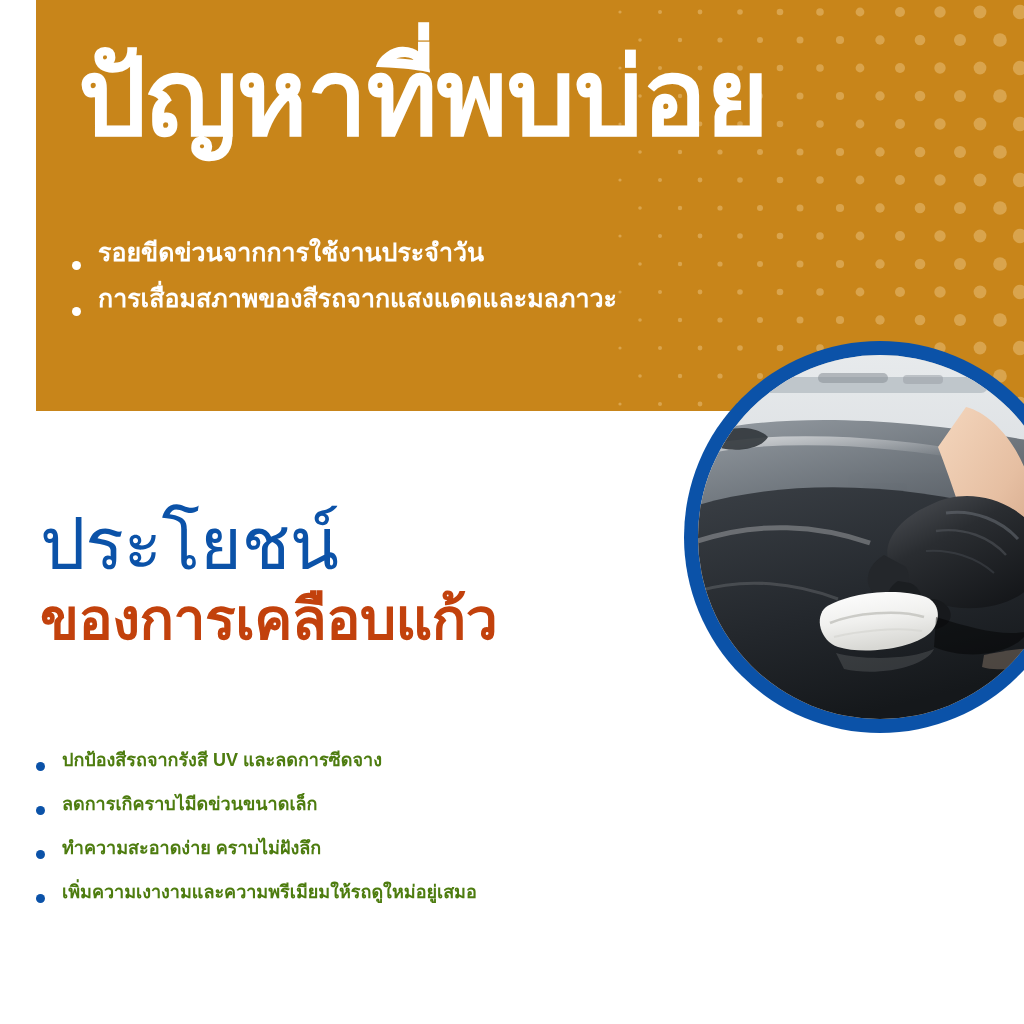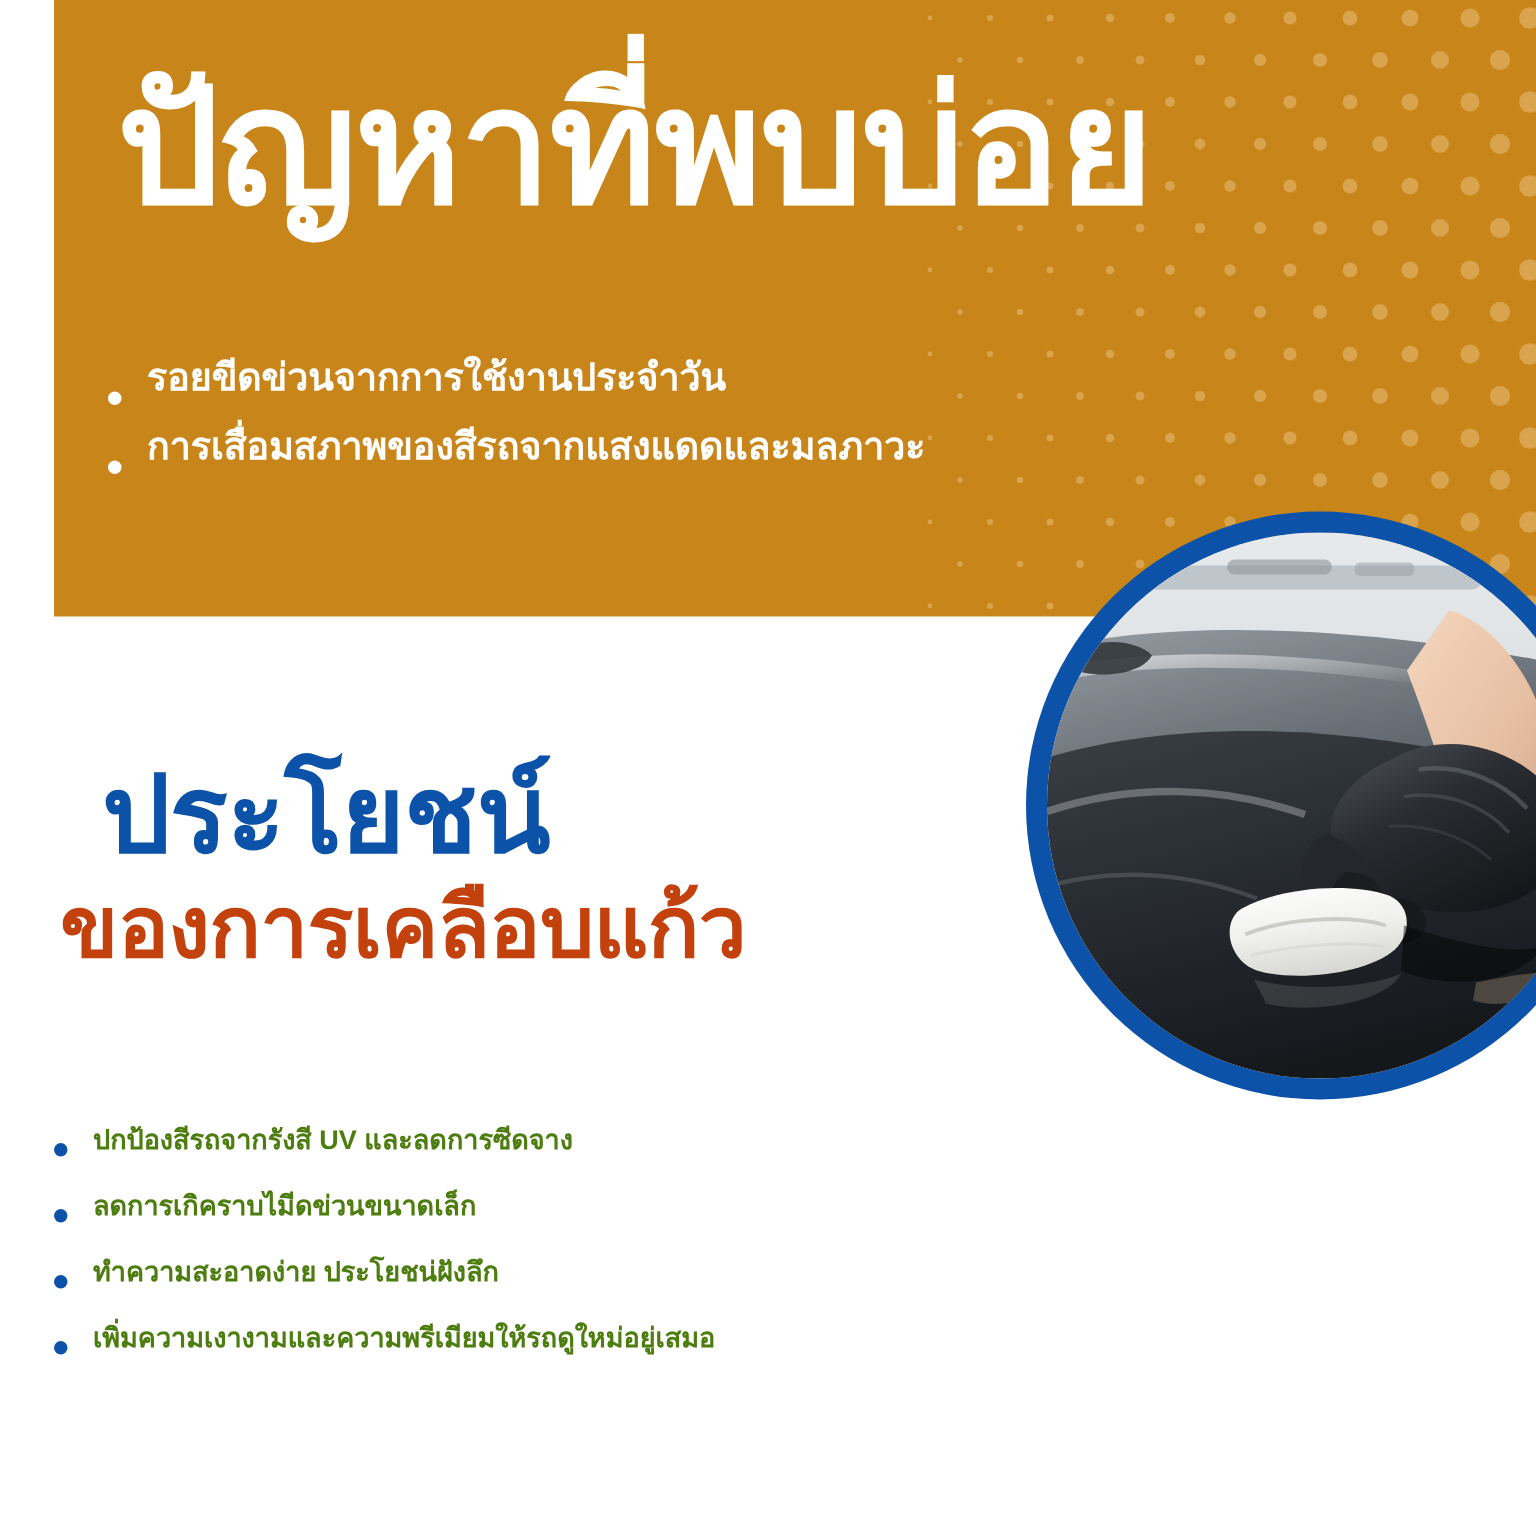--- a/index.html
+++ b/index.html
@@ -111,25 +111,24 @@
   .blue-heading {
     position:absolute;
     left:40px;
     top:505px;
     z-index:3;
   }
 
   .blue-heading .line1 {
     color:#0B52A8;
     font-size:72px;
-    font-weight:bold;
+    font-weight:normal;
     line-height:1.1;
     letter-spacing:-0.5px;
     white-space:nowrap;
-    margin-left:28px;
   }
 
   .blue-heading .line2 {
     color:#c2410c;
     font-size:57px;
     font-weight:bold;
     line-height:1.18;
     letter-spacing:-0.5px;
     white-space:nowrap;
     margin-top:2px;
@@ -461,21 +460,21 @@
       <span class="btxt">ปกป้องสีรถจากรังสี UV และลดการซีดจาง</span>
     </div>
 
     <div class="bullet-row">
       <span class="dot"></span>
       <span class="btxt">ลดการเกิคราบไมีดข่วนขนาดเล็ก</span>
     </div>
 
     <div class="bullet-row">
       <span class="dot"></span>
-      <span class="btxt">ทำความสะอาดง่าย ประโยชน่ฝังลึก</span>
+      <span class="btxt">ทำความสะอาดง่าย คราบไม่ฝังลึก</span>
     </div>
 
     <div class="bullet-row">
       <span class="dot"></span>
       <span class="btxt">เพิ่มความเงางามและความพรีเมียมให้รถดูใหม่อยู่เสมอ</span>
     </div>
 
   </div>
 
 </div>

